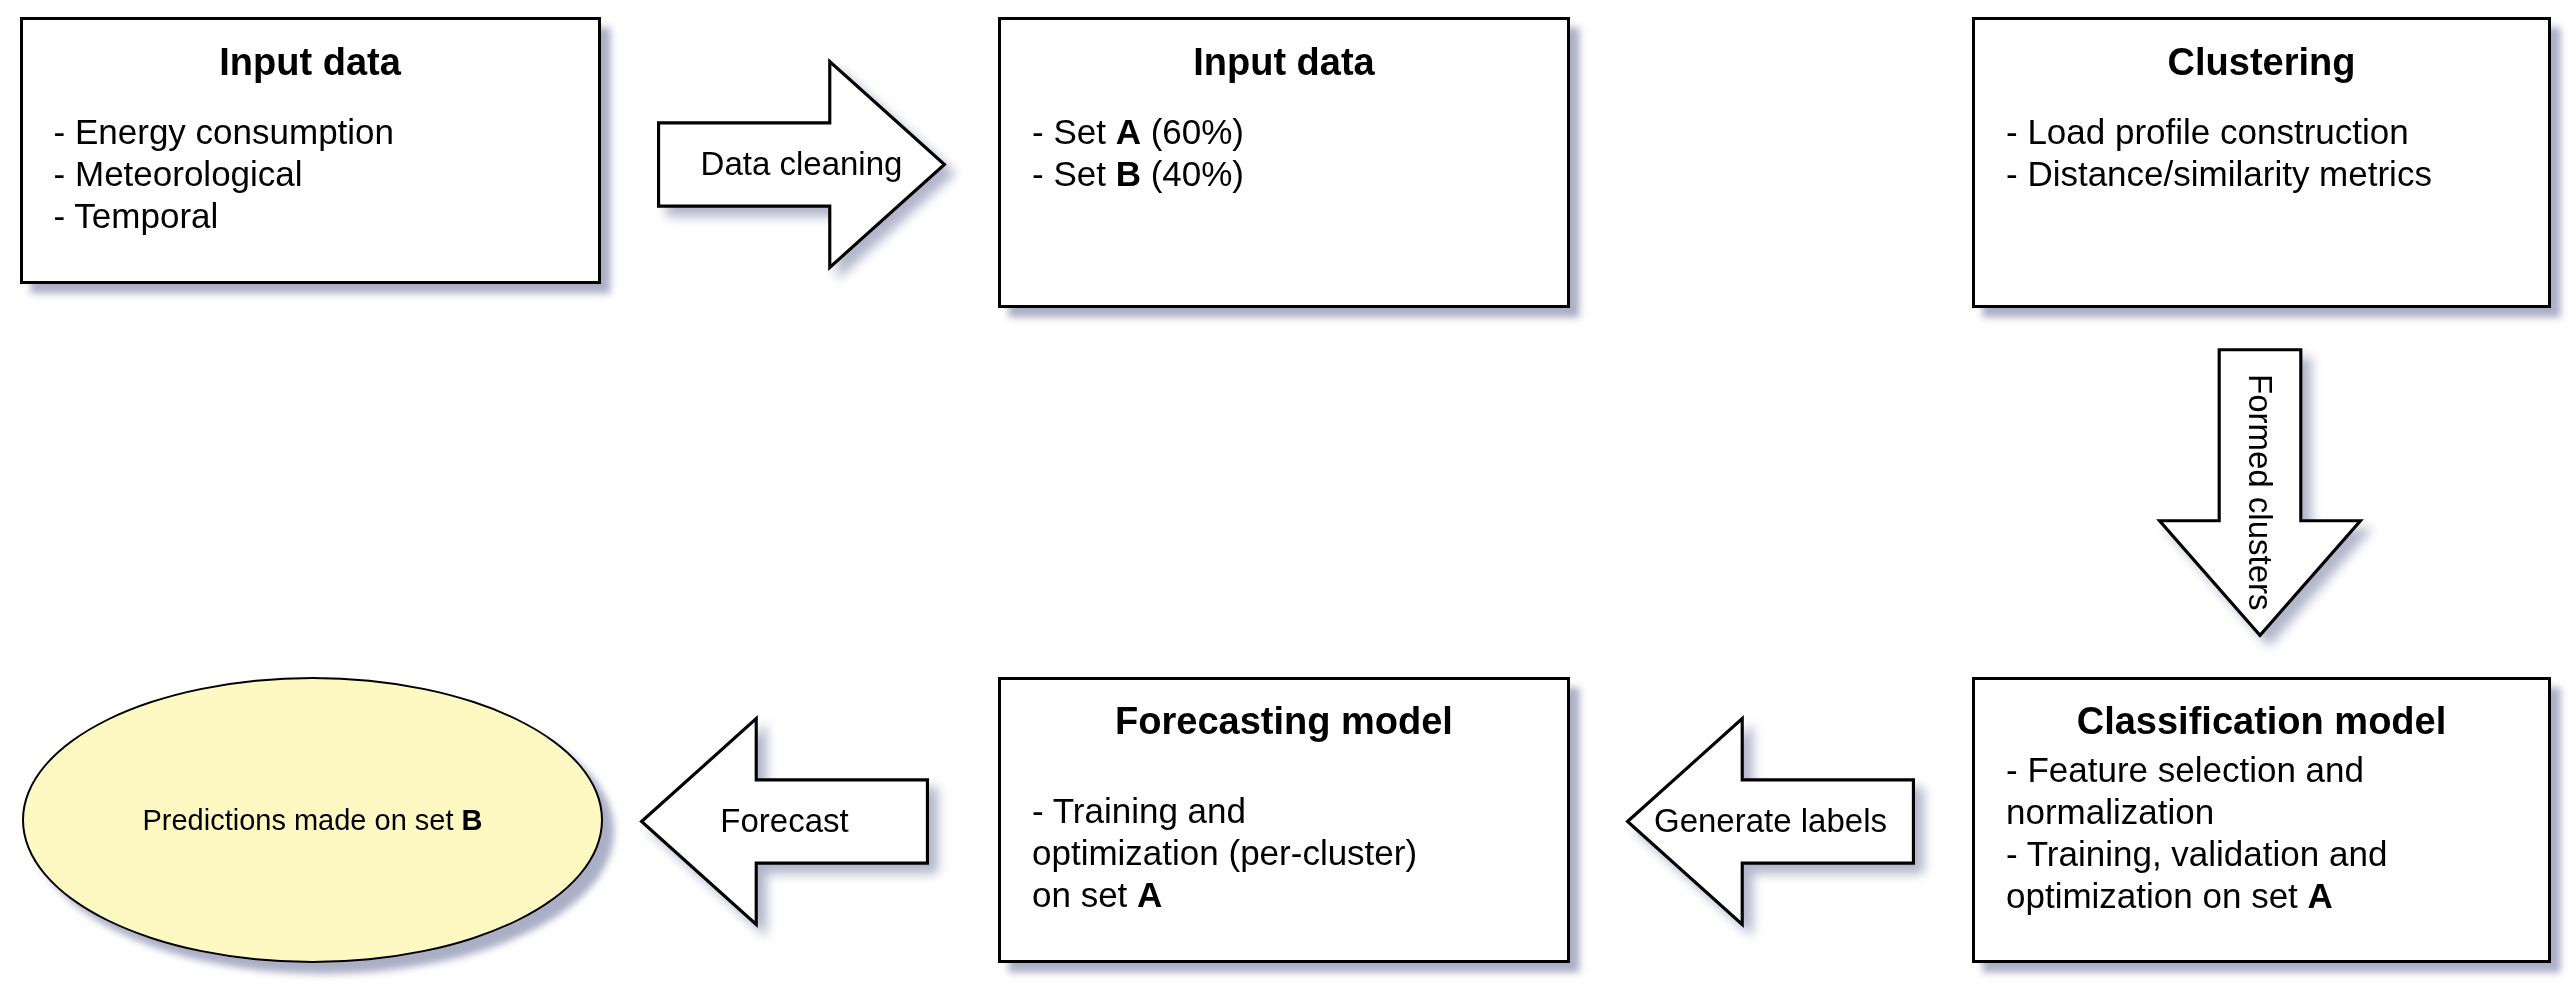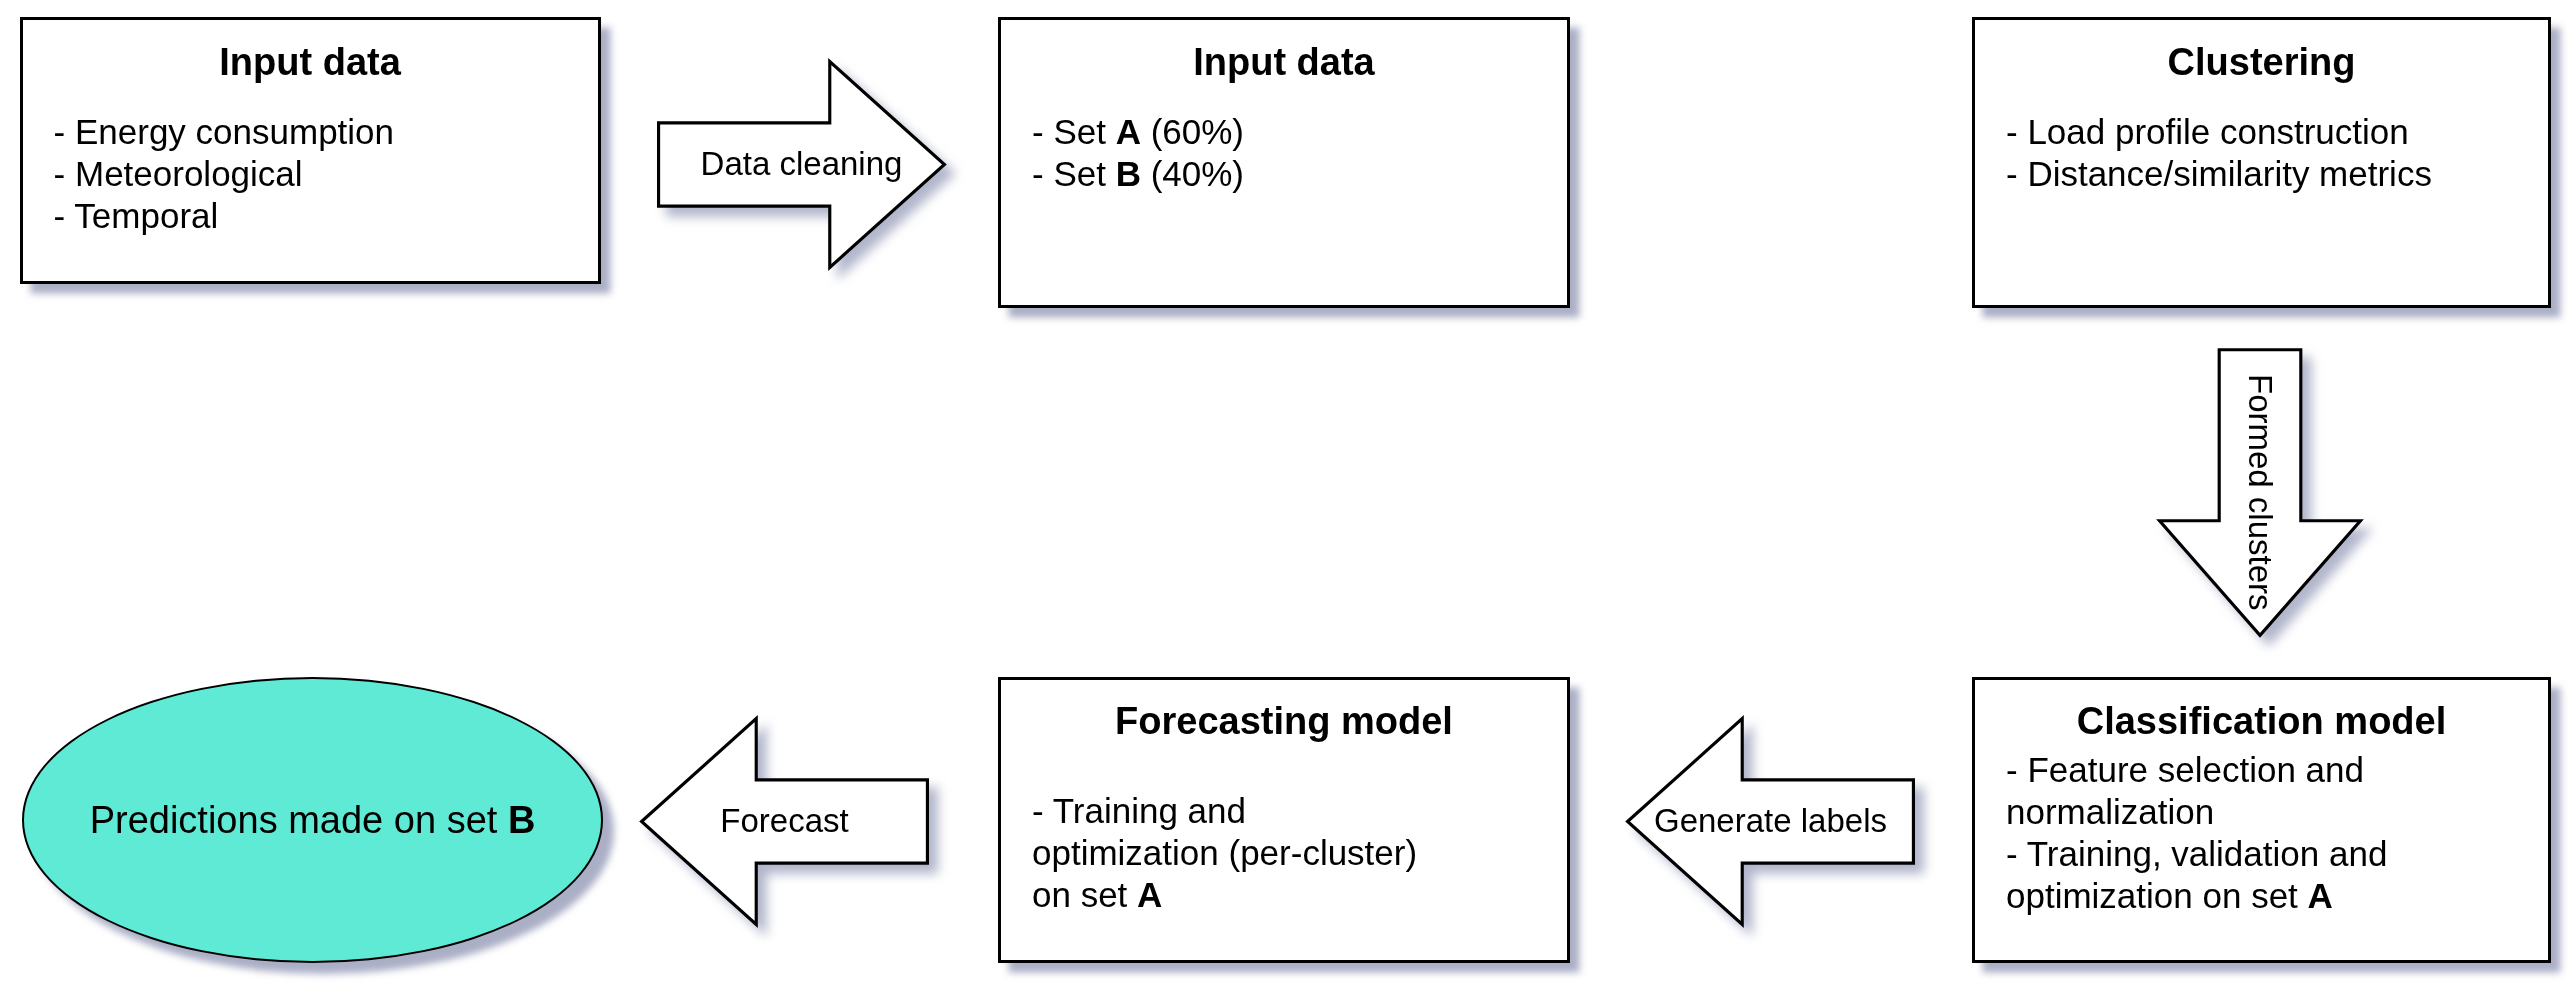--- a/index.html
+++ b/index.html
@@ -35,27 +35,27 @@
   .box-body .line { white-space: pre-wrap; }
   .b { font-weight: bold; }
 
   .mt-std   { margin-top: 27px; }
   .mt-tight { margin-top: 4.7px; }
   .mt-gap   { margin-top: 46px; }
 
   
   .ellipse {
     position: absolute;
-    background: #5eead4;
+    background: #fef9c3;
     border: 2.4px solid #000000;
     border-radius: 50%;
     box-shadow: 11px 11px 7.8px rgba(115,122,160,0.60);
     display: flex; align-items: center; justify-content: center;
     text-align: center;
-    font-size: 38px;
+    font-size: 29px;
     padding: 0 27px;
   }
 
   
   .arrow { position: absolute; }
   .arrow svg {
     position: absolute; left: 0; top: 0;
     overflow: visible;
     filter: drop-shadow(9.4px 9.4px 5.5px rgba(115,122,160,0.55));
   }

